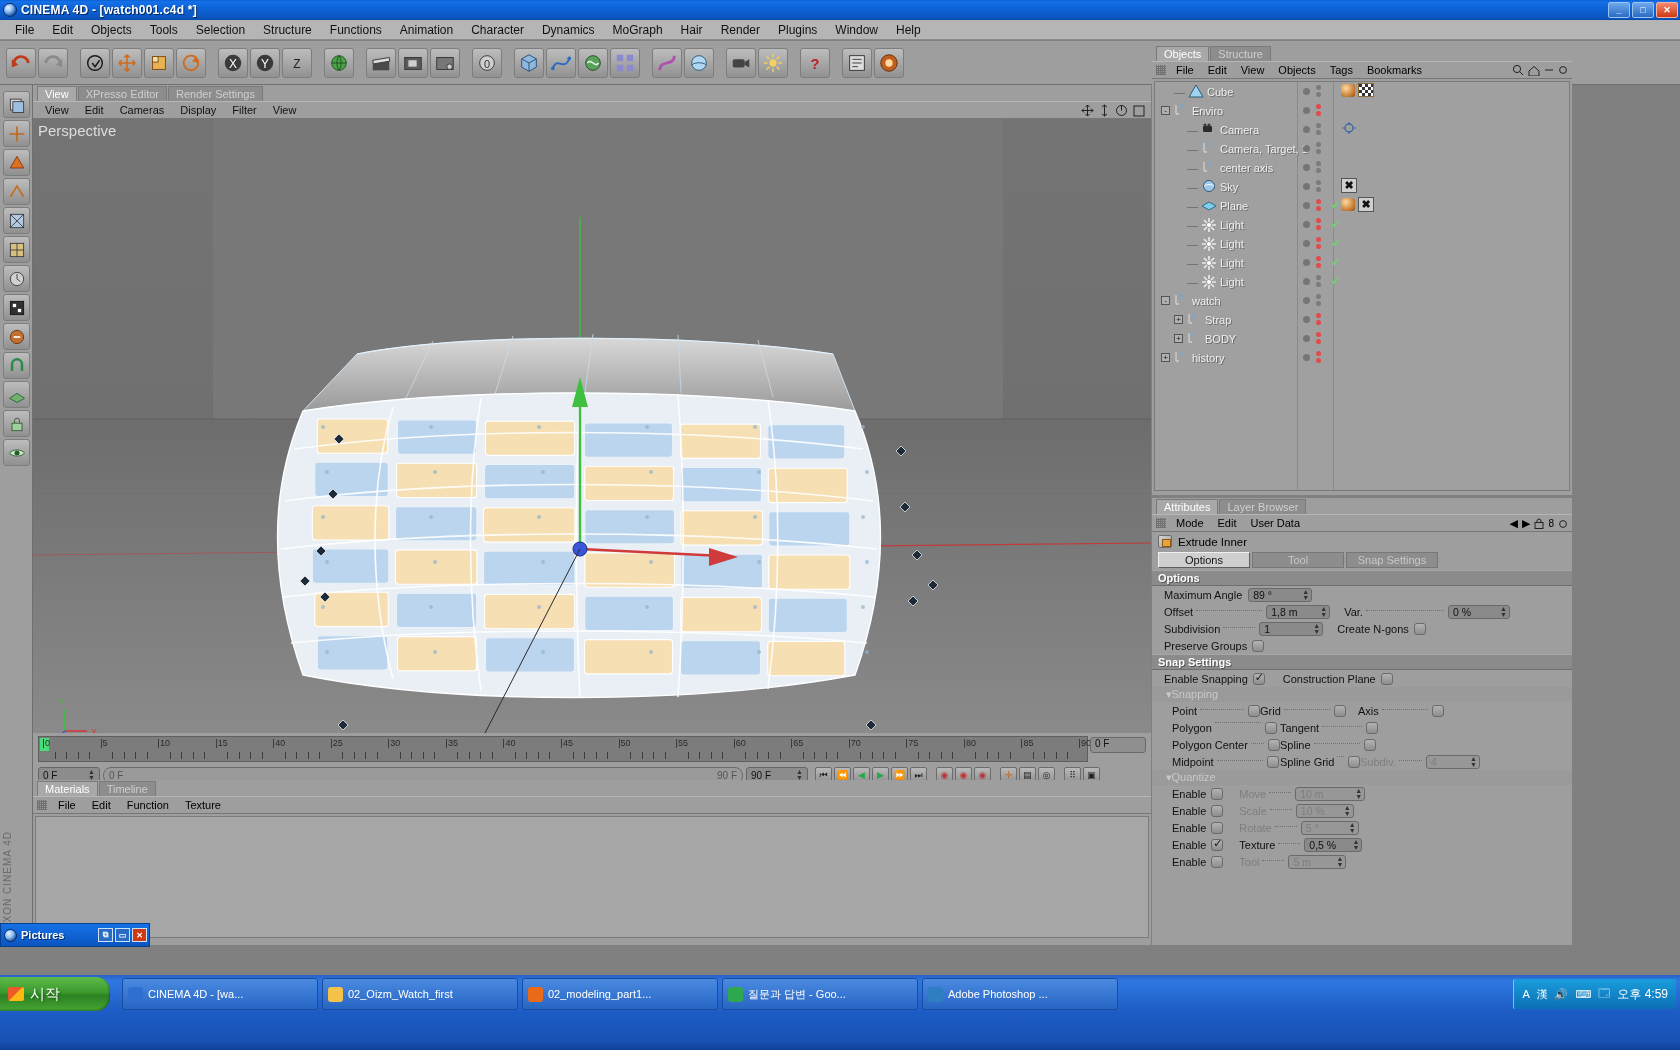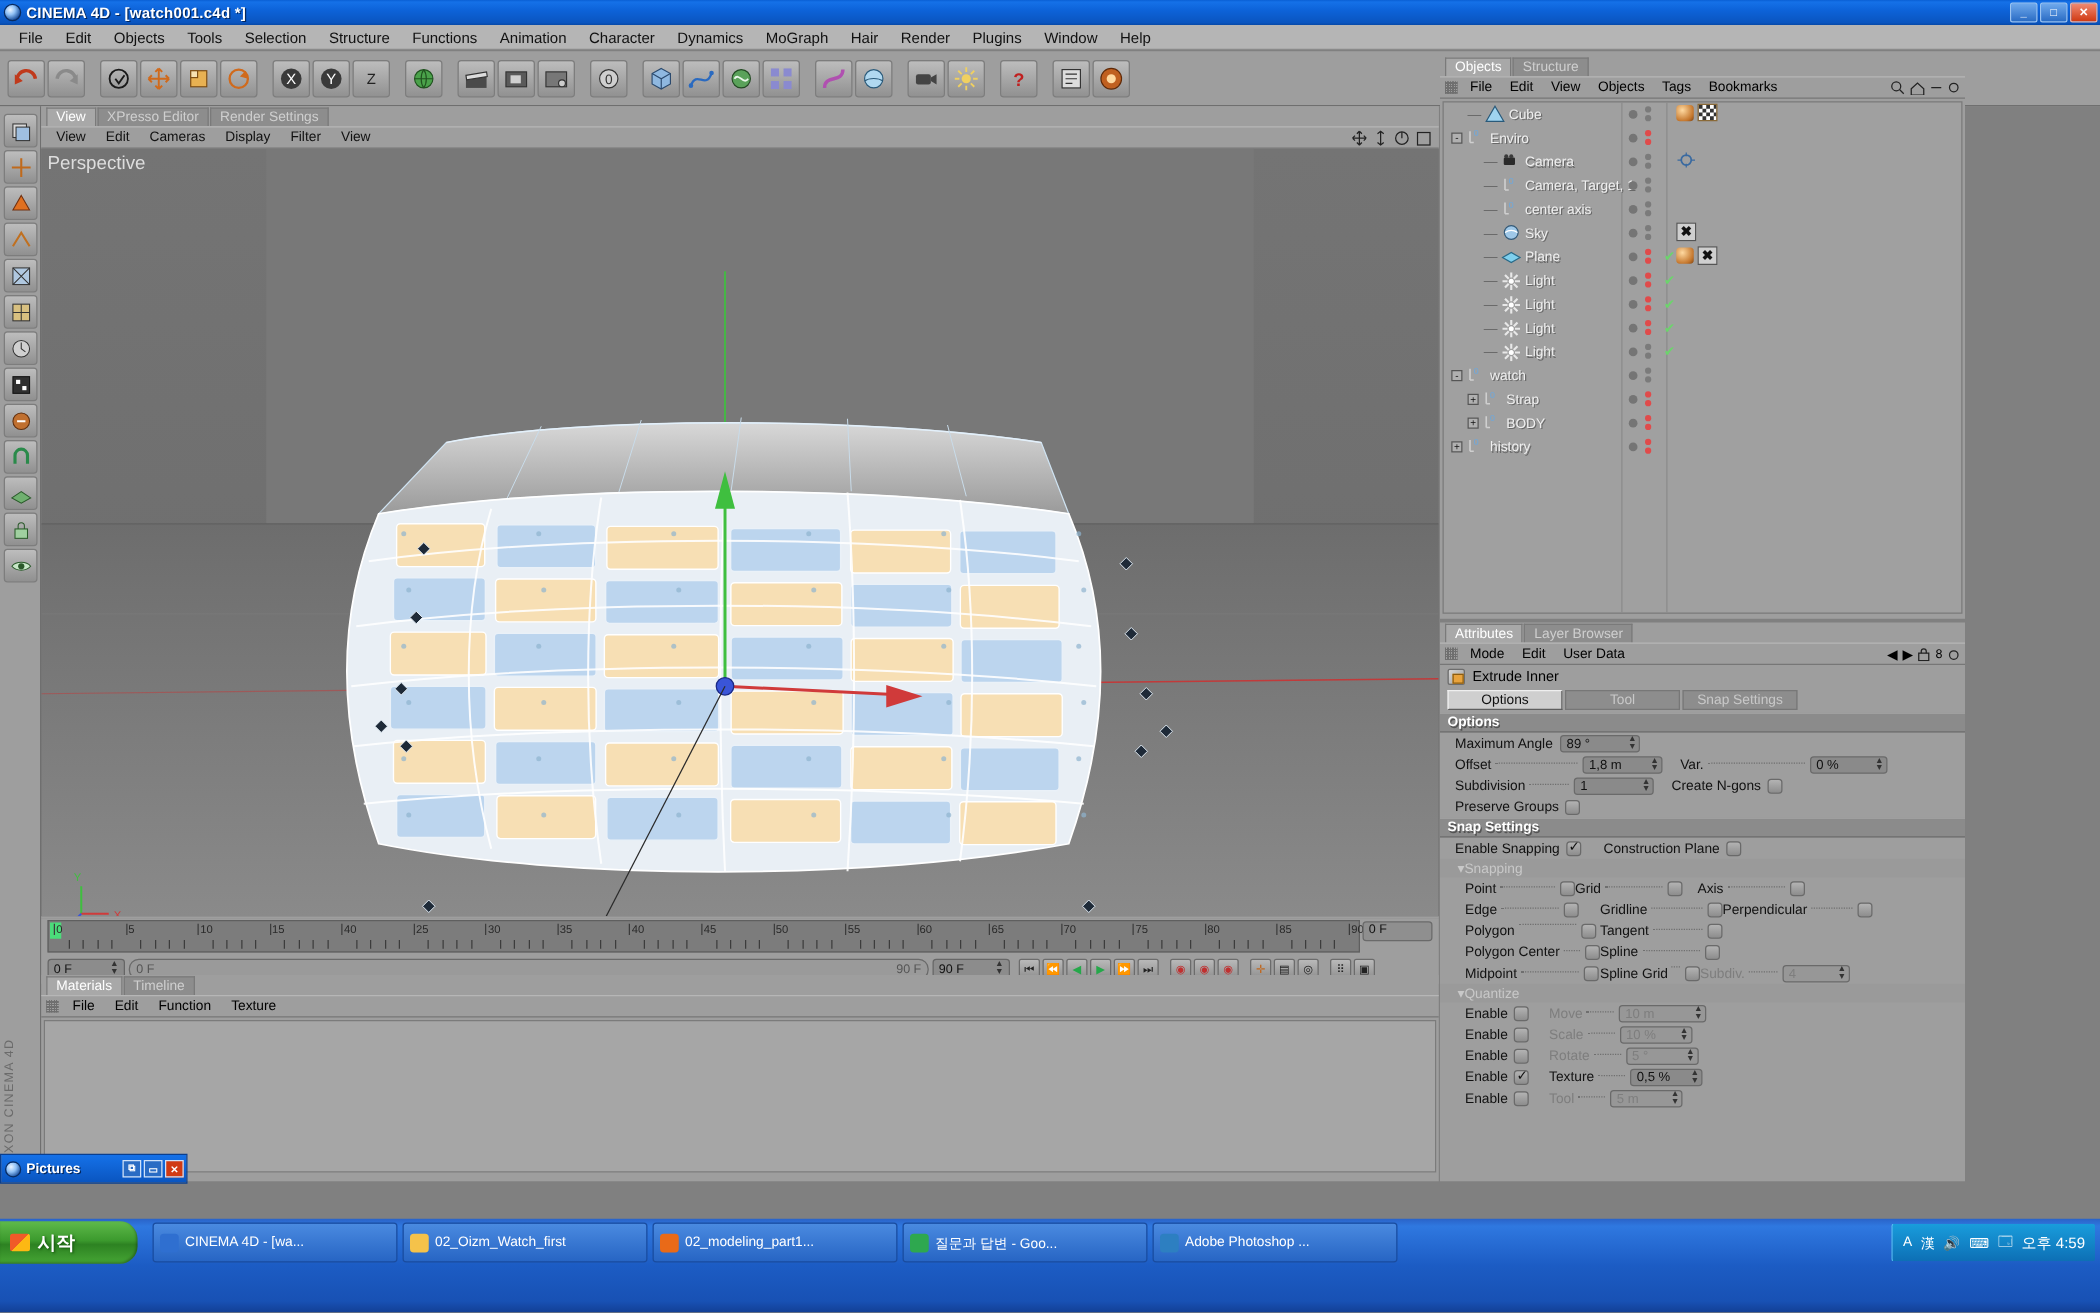--- a/index.html
+++ b/index.html
@@ -175,21 +175,21 @@
 
   
   .taskbar { position:absolute; left:0; top:975px; width:1680px; height:75px;
       background:linear-gradient(180deg,#2a63c8 0%,#2f78e0 8%,#1c5cc4 50%,#1851b4 88%,#123f95 100%); }
   .startbtn { position:absolute; left:0; top:2px; width:110px; height:34px;
       background:linear-gradient(180deg,#5fba4a 0%,#3c9a2e 45%,#2d8222 55%,#46a635 100%);
       border-radius:0 14px 14px 0; display:flex; align-items:center; padding-left:8px; gap:6px;
       box-shadow:inset -1px -1px 2px rgba(0,0,0,.3); }
   .startbtn .flag { width:16px;height:14px;
       background:linear-gradient(135deg,#f05a28 0 50%, #fdb813 0 100%); border-radius:2px; }
-  .startbtn .slabel { color:#fff; font-size:15px; font-weight:bold; text-shadow:1px 1px 2px #14500c; }
+  .startbtn .slabel { color:#fff; font-size:15px; font-weight:normal; text-shadow:1px 1px 2px #14500c; }
   .tasks { position:absolute; left:122px; top:3px; display:flex; gap:4px; }
   .task { width:196px; height:32px; background:linear-gradient(180deg,#4a8ae0,#2765c4);
       border:1px solid #1a4c9e; border-radius:3px; display:flex; align-items:center;
       padding-left:5px; gap:5px; color:#fff; font-size:11px; overflow:hidden; white-space:nowrap; }
   .task .tico { width:15px;height:15px; border-radius:3px; flex:0 0 auto; }
   .tray { position:absolute; right:4px; top:4px; height:30px; display:flex; align-items:center;
       gap:7px; background:linear-gradient(180deg,#199ddc,#0d6fb5); border-left:1px solid #5fd0f5;
       padding:0 8px; border-radius:2px; }
   .tray .ti { color:#fff; font-size:11px; }
   .clock { color:#fff; font-size:12px; }
@@ -1237,37 +1237,20 @@
             <span class="pdash" style="max-width:46px"></span>
             <span class="pcheck"></span>
           </span>
           <span style="display:inline-flex;align-items:center;width:120px">
             <span class="plabel">Axis</span>
             <span class="pdash" style="max-width:46px"></span>
             <span class="pcheck"></span>
           </span>
         </div>
         <div class="prow" style="padding-left: 20px;">
-          <span style="display:inline-flex;align-items:center;width:108px">
-            <span class="plabel">Edge</span>
-            <span class="pdash" style="max-width:46px"></span>
-            <span class="pcheck"></span>
-          </span>
-          <span style="display:inline-flex;align-items:center;width:98px">
-            <span class="plabel">Gridline</span>
-            <span class="pdash" style="max-width:46px"></span>
-            <span class="pcheck"></span>
-          </span>
-          <span style="display:inline-flex;align-items:center;width:120px">
-            <span class="plabel">Perpendicular</span>
-            <span class="pdash" style="max-width:46px"></span>
-            <span class="pcheck"></span>
-          </span>
-        </div>
-        <div class="prow" style="padding-left: 20px;">
           <span style="display:inline-flex;align-items:flex-start;width:108px">
             <span class="plabel">Polygon</span>
             <span class="pdash" style="max-width:46px"></span>
             <span class="pcheck"></span>
           </span>
           <span style="display:inline-flex;align-items:center;width:98px">
             <span class="plabel">Tangent</span>
             <span class="pdash" style="max-width:46px"></span>
             <span class="pcheck"></span>
           </span>

